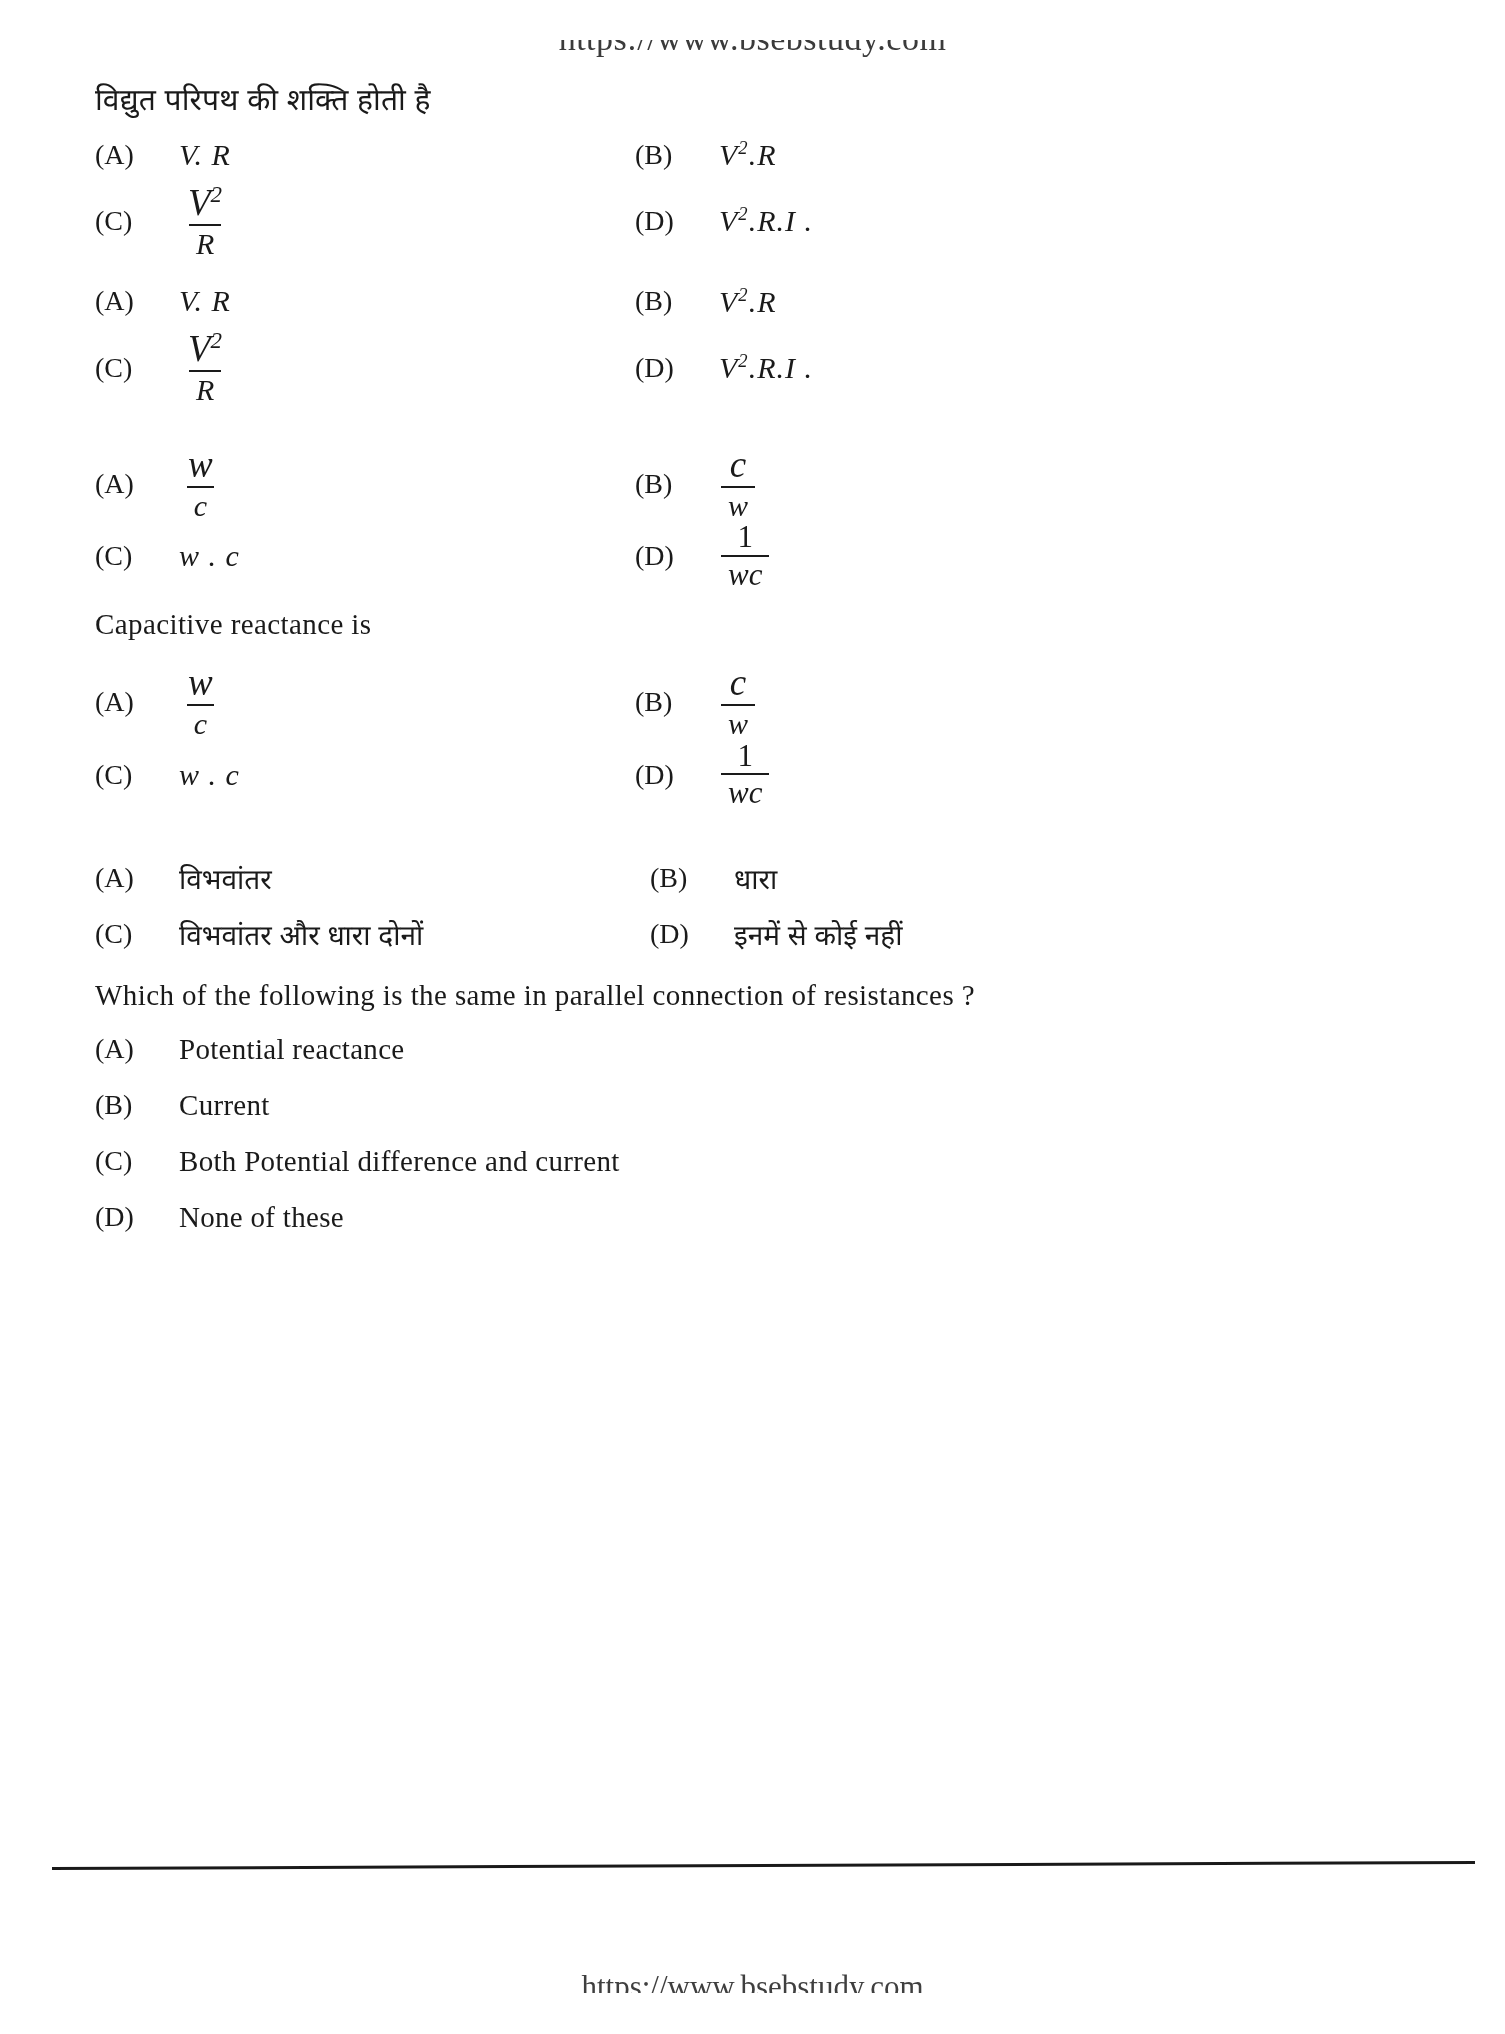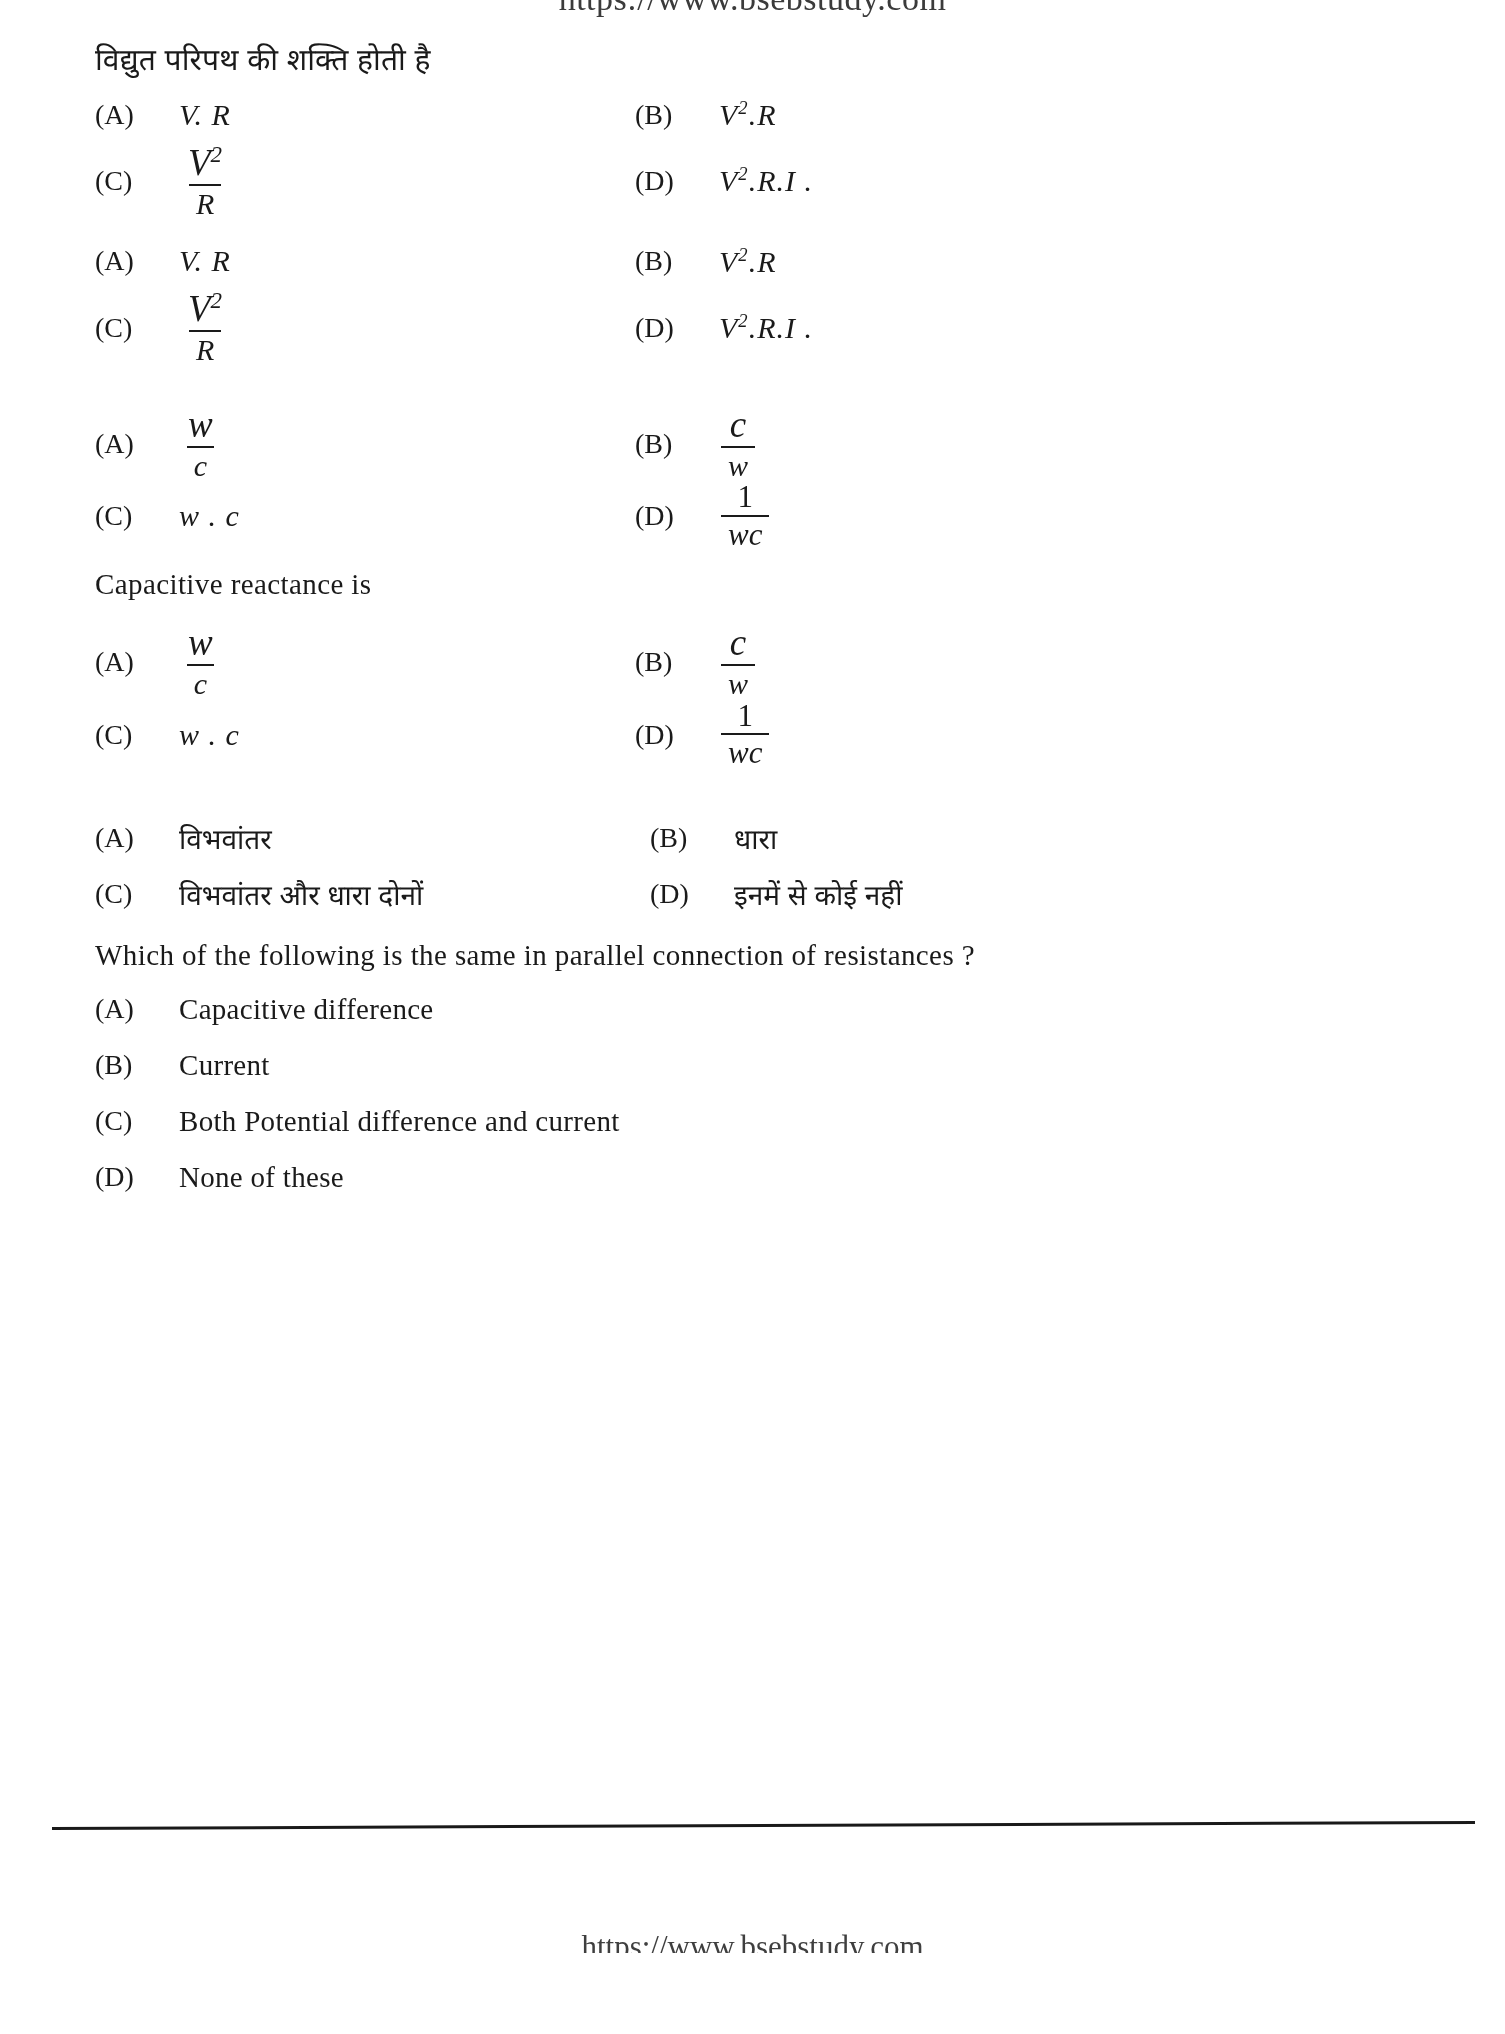--- a/index.html
+++ b/index.html
@@ -11,20 +11,21 @@
     font-family: "Liberation Serif", "DejaVu Serif", serif;
     color: #1a1a1a;
   }
   .page {
     position: relative;
     width: 1505px;
     height: 1953px;
     background: #ffffff;
     overflow: hidden;
     box-sizing: border-box;
+    margin-top: 40px;
   }
 
   
   .wm-top {
     position: absolute;
     top: -20px;
     left: 0;
     width: 100%;
     text-align: center;
     font-family: "Liberation Serif", serif;
@@ -339,21 +340,21 @@
         <span class="opt-val hindi">इनमें से कोई नहीं</span>
       </div>
     </div>
 
     <div class="gap-sm"></div>
 
     <p class="stem english">Which of the following is the same in parallel connection of resistances ?</p>
     <div class="opts single">
       <div class="opt">
         <span class="opt-tag">(A)</span>
-        <span class="opt-val plain">Capacitive difference</span>
+        <span class="opt-val plain">Potential reactance</span>
       </div>
       <div class="opt">
         <span class="opt-tag">(B)</span>
         <span class="opt-val plain">Current</span>
       </div>
       <div class="opt">
         <span class="opt-tag">(C)</span>
         <span class="opt-val plain">Both Potential difference and current</span>
       </div>
       <div class="opt">

